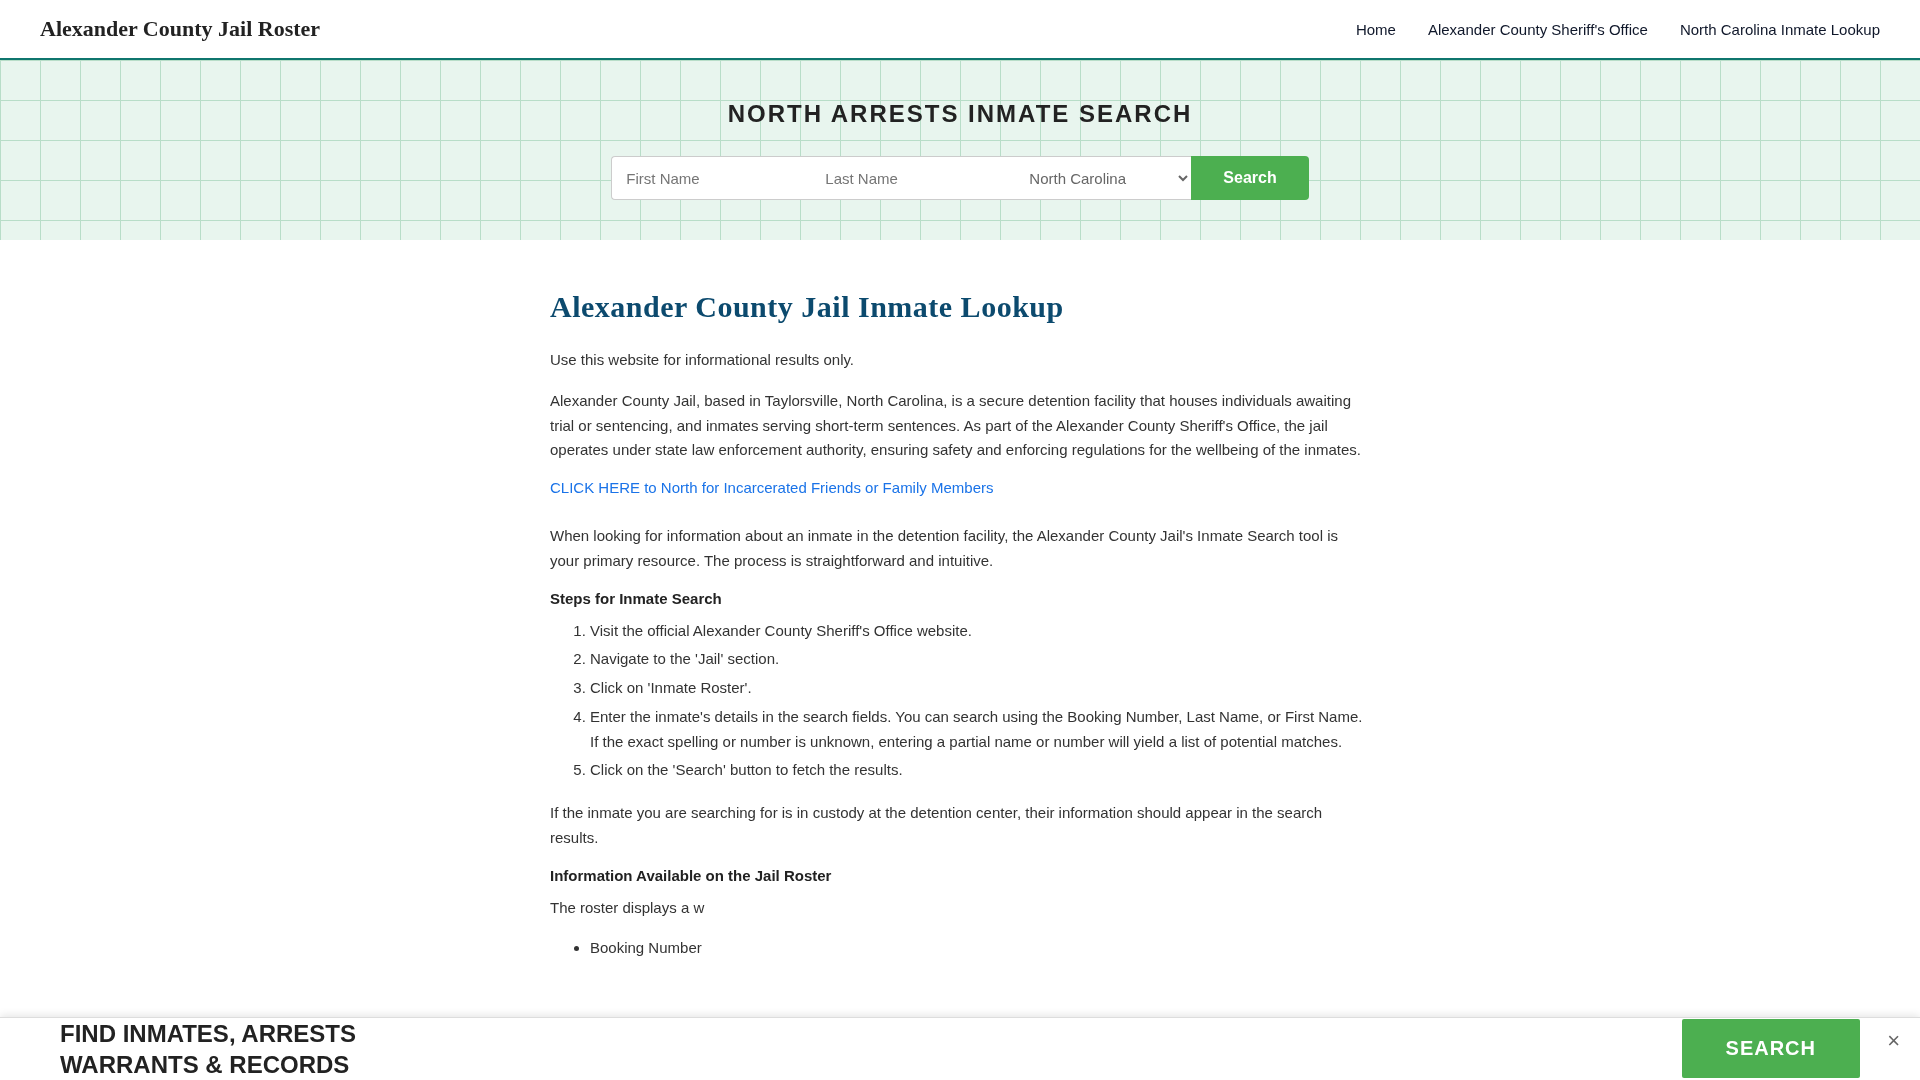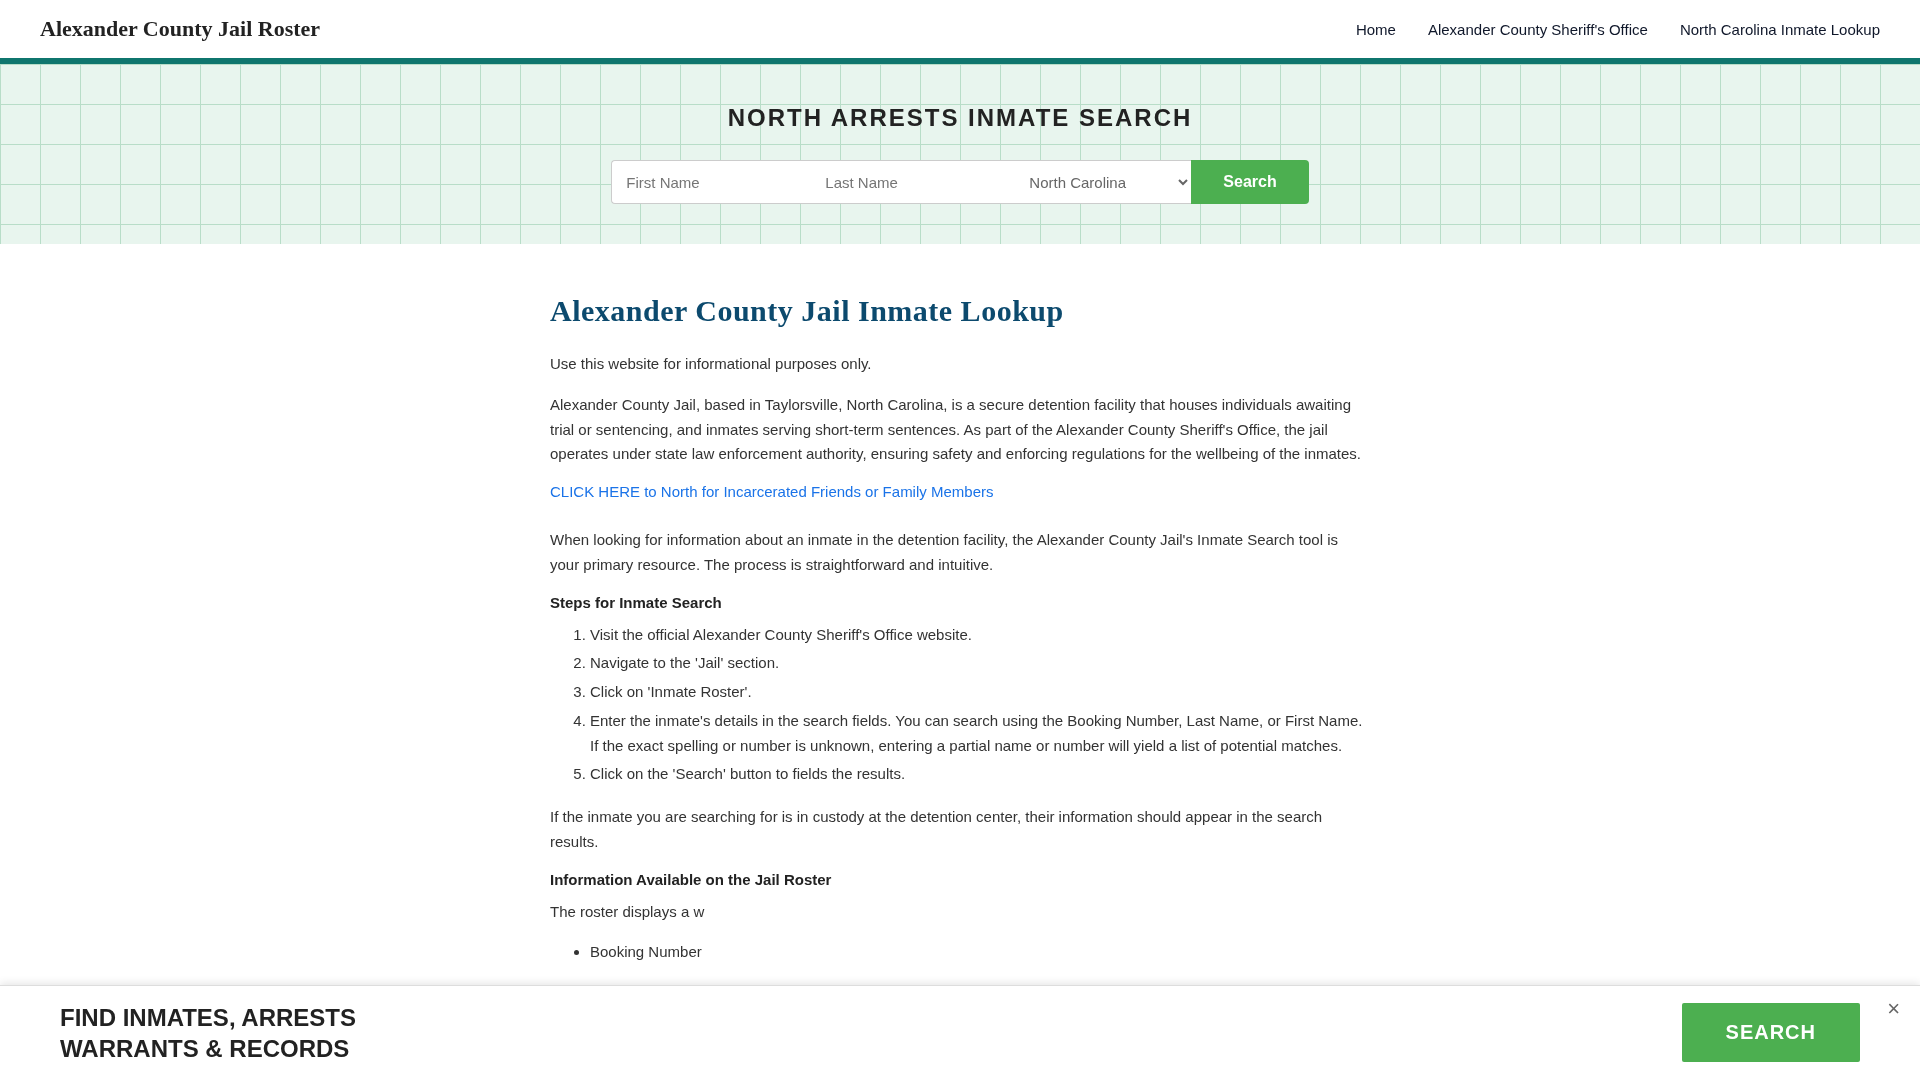--- a/index.html
+++ b/index.html
@@ -4,21 +4,21 @@
   <style>
     * { margin: 0; padding: 0; box-sizing: border-box; }
     body { font-family: Georgia, 'Times New Roman', serif; font-size: 16px; color: #333; background: #fff; }
 
     
     .header {
       display: flex;
       align-items: center;
       justify-content: space-between;
       padding: 16px 40px;
-      border-bottom: 6px solid #0f766e;
+      border-bottom: 2px solid #0f766e;
       background: #fff;
     }
     .header-logo {
       font-size: 22px;
       font-weight: 700;
       font-family: Georgia, serif;
       color: #222;
       text-decoration: none;
     }
     .header-nav {
@@ -168,21 +168,21 @@
     .bottom-banner {
       position: fixed;
       bottom: 0;
       left: 0;
       right: 0;
       background: #fff;
       border-top: 1px solid #ddd;
       display: flex;
       align-items: center;
       justify-content: space-between;
-      padding: 16px 60px;
+      padding: 0 60px;
       box-shadow: 0 -2px 8px rgba(0,0,0,0.1);
     }
     .bottom-banner-text {
       font-family: Arial, sans-serif;
       font-size: 24px;
       font-weight: 700;
       color: #222;
       line-height: 1.3;
     }
     .bottom-banner-btn {
@@ -226,31 +226,31 @@
   <div class="search-bar">
     <input type="text" placeholder="First Name" style="">
     <input type="text" placeholder="Last Name" style="">
     <select id="state-select"><option value="North Carolina">North Carolina</option><option value="Alabama">Alabama</option><option value="Alaska">Alaska</option><option value="Arizona">Arizona</option><option value="Arkansas">Arkansas</option><option value="California">California</option><option value="Colorado">Colorado</option><option value="Connecticut">Connecticut</option><option value="Delaware">Delaware</option><option value="Florida">Florida</option><option value="Georgia">Georgia</option><option value="Hawaii">Hawaii</option><option value="Idaho">Idaho</option><option value="Illinois">Illinois</option><option value="Indiana">Indiana</option><option value="Iowa">Iowa</option><option value="Kansas">Kansas</option><option value="Kentucky">Kentucky</option><option value="Louisiana">Louisiana</option><option value="Maine">Maine</option><option value="Maryland">Maryland</option><option value="Massachusetts">Massachusetts</option><option value="Michigan">Michigan</option><option value="Minnesota">Minnesota</option><option value="Mississippi">Mississippi</option><option value="Missouri">Missouri</option><option value="Montana">Montana</option><option value="Nebraska">Nebraska</option><option value="Nevada">Nevada</option><option value="New Hampshire">New Hampshire</option><option value="New Jersey">New Jersey</option><option value="New Mexico">New Mexico</option><option value="New York">New York</option><option value="North Dakota">North Dakota</option><option value="Ohio">Ohio</option><option value="Oklahoma">Oklahoma</option><option value="Oregon">Oregon</option><option value="Pennsylvania">Pennsylvania</option><option value="Rhode Island">Rhode Island</option><option value="South Carolina">South Carolina</option><option value="South Dakota">South Dakota</option><option value="Tennessee">Tennessee</option><option value="Texas">Texas</option><option value="Utah">Utah</option><option value="Vermont">Vermont</option><option value="Virginia">Virginia</option><option value="Washington">Washington</option><option value="West Virginia">West Virginia</option><option value="Wisconsin">Wisconsin</option><option value="Wyoming">Wyoming</option></select>
     <button>Search</button>
   </div>
 </section>
 
 <main class="main">
   <h1>Alexander County Jail Inmate Lookup</h1>
-  <p>Use this website for informational purposes only.</p>
+  <p>Use this website for informational results only.</p>
   <p>Alexander County Jail, based in Taylorsville, North Carolina, is a secure detention facility that houses individuals awaiting trial or sentencing, and inmates serving short-term sentences. As part of the Alexander County Sheriff's Office, the jail operates under state law enforcement authority, ensuring safety and enforcing regulations for the wellbeing of the inmates.</p>
   <a href="#" class="cta-link">CLICK HERE to North for Incarcerated Friends or Family Members</a>
   <p>When looking for information about an inmate in the detention facility, the Alexander County Jail's Inmate Search tool is your primary resource. The process is straightforward and intuitive.</p>
   <h3>Steps for Inmate Search</h3>
   <ol id="steps-list">
       <li>Visit the official Alexander County Sheriff's Office website.</li>
       <li>Navigate to the 'Jail' section.</li>
       <li>Click on 'Inmate Roster'.</li>
       <li>Enter the inmate's details in the search fields. You can search using the Booking Number, Last Name, or First Name. If the exact spelling or number is unknown, entering a partial name or number will yield a list of potential matches.</li>
-      <li>Click on the 'Search' button to fields the results.</li>
+      <li>Click on the 'Search' button to fetch the results.</li>
     </ol>
   <p>If the inmate you are searching for is in custody at the detention center, their information should appear in the search results.</p>
   <h3>Information Available on the Jail Roster</h3>
   <p>The roster displays a w</p>
   <ul id="roster-items-list">
       <li>Booking Number</li>
     </ul>
 </main>
 
 <div class="bottom-banner" id="bottom-banner">

